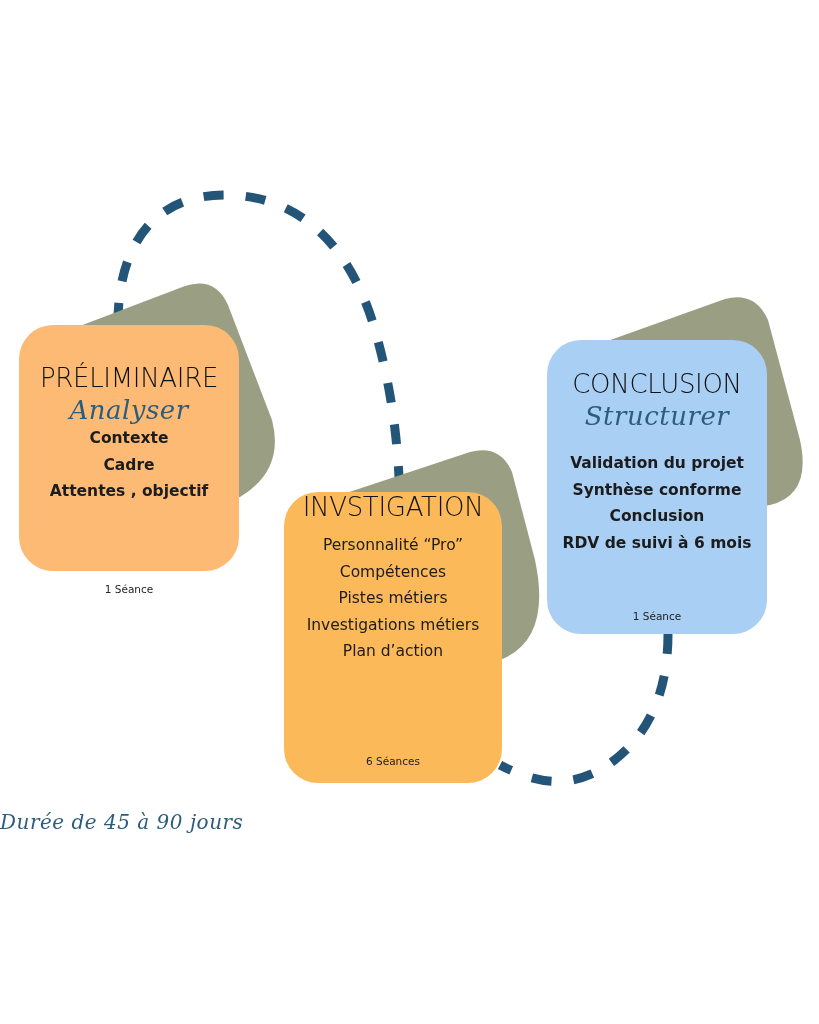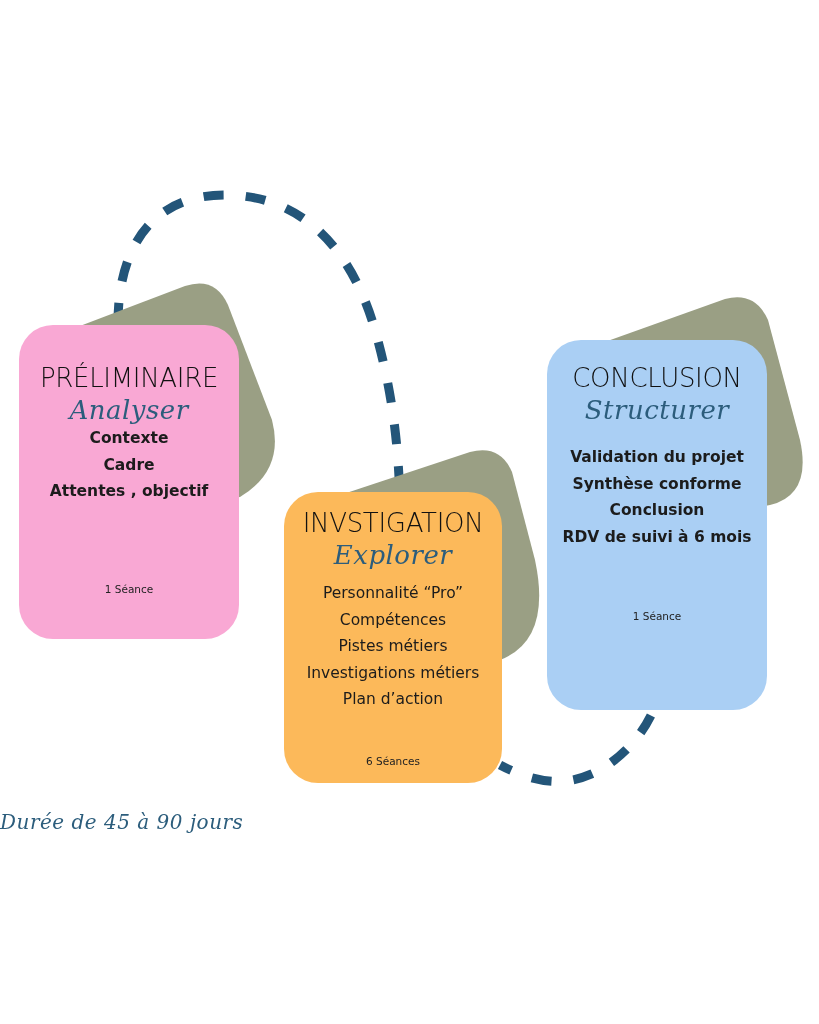--- a/index.html
+++ b/index.html
@@ -8,23 +8,23 @@
   #bg { position: absolute; left: 0; top: 0; width: 819px; height: 1024px; }
   .card { position: absolute; border-radius: 34px; box-sizing: border-box;
           text-align: center; color: #1a1a1a; }
   .card .title { font-family: "DejaVu Sans", sans-serif; font-weight: 300;
                  font-size: 26px; letter-spacing: -0.3px; color: #111; white-space: nowrap; }
   .card .subtitle { font-family: "DejaVu Serif", serif; font-style: italic;
                     font-size: 26px; color: #2c5d7c; margin-top: 2px; letter-spacing: 0.5px; }
   .card .items { margin-top: 12px; font-size: 15.5px; line-height: 26.5px; color: #1c1c1c; }
   .card .item { white-space: nowrap; }
   .card .sessions { font-size: 10.5px; color: #222; position: absolute; left: 0; right: 0; margin-top: 15px; }
-  #card-preliminaire { left: 19px; top: 325px; width: 220px; height: 314px; background: #f9a8d4; padding-top: 38px; }
-  #card-investigation { left: 284px; top: 492px; width: 218px; height: 291px; background: #fcb95a; padding-top: 16px; }
-  #card-conclusion { left: 547px; top: 340px; width: 220px; height: 370px; background: #aacff4; padding-top: 23px; }
+  #card-preliminaire { left: 19px; top: 325px; width: 220px; height: 246px; background: #fdba74; padding-top: 38px; }
+  #card-investigation { left: 284px; top: 492px; width: 218px; height: 291px; background: #fcb95a; }
+  #card-conclusion { left: 547px; top: 340px; width: 220px; height: 294px; background: #aacff4; padding-top: 29px; }
   #card-preliminaire .sessions { top: 243px; }
   #card-investigation .sessions { top: 248px; }
   #card-conclusion .sessions { top: 255px; }
   #card-preliminaire .items { margin-top: 0; font-weight: bold; }
   #card-investigation .items { margin-top: 10px; }
   #card-conclusion .items { margin-top: 19px; font-weight: bold; }
   #duration { position: absolute; left: 0; width: 819px; top: 810px; text-align: left;
               font-family: "DejaVu Serif", serif; font-style: italic; font-size: 20px;
               color: #2c5d7c; letter-spacing: 0.5px; }
 </style>
@@ -47,21 +47,20 @@
   <div class="items">
     <div class="item">Contexte</div>
     <div class="item">Cadre</div>
     <div class="item">Attentes , objectif</div>
   </div>
   <div class="sessions">1 Séance</div>
 </div>
 
 <div class="card" id="card-investigation">
   <div class="title">INVSTIGATION</div>
-  <div class="subtitle">Explorer</div>
   <div class="items">
     <div class="item">Personnalité “Pro”</div>
     <div class="item">Compétences</div>
     <div class="item">Pistes métiers</div>
     <div class="item">Investigations métiers</div>
     <div class="item">Plan d’action</div>
   </div>
   <div class="sessions">6 Séances</div>
 </div>
 

